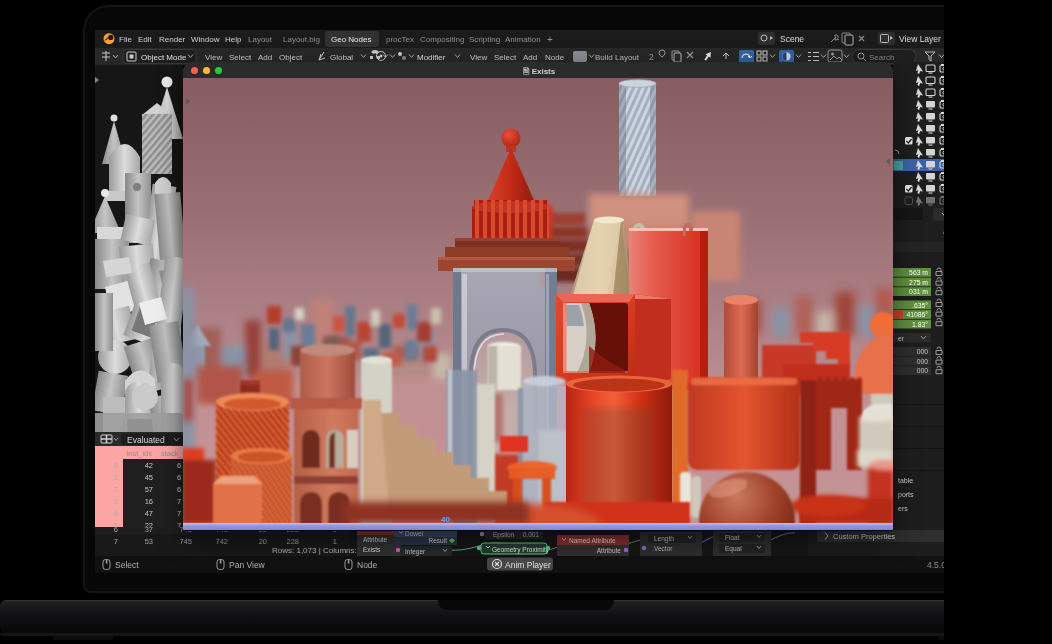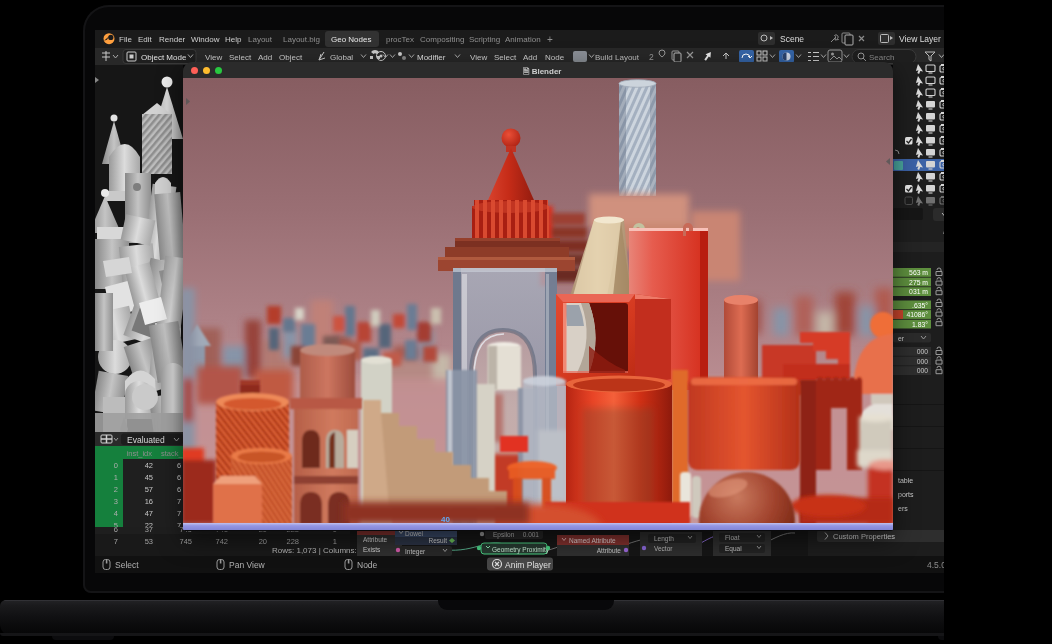--- a/index.html
+++ b/index.html
@@ -210,21 +210,21 @@
   <rect x="0" y="228" width="18" height="58" fill="url(#cg2)"></rect>
   <circle cx="50" cy="332" r="13" fill="#cacaca"></circle>
   <rect x="28" y="152" width="30" height="26" fill="url(#cg1)" transform="rotate(12 43 165)"></rect>
   <path d="M0,348 h88 v19 h-88 z" fill="#9e9e9e" opacity=".9"></path>
   <rect x="34" y="200" width="26" height="40" fill="url(#cg1)" transform="rotate(-15 47 220)"></rect>
   <path d="M44,238 l22,-6 6,22 -22,6 z" fill="#ededed"></path>
   <path d="M8,196 l26,-4 3,16 -26,4 z" fill="#d6d6d6"></path>
 </svg>
 </div>
 
-<div class="abs" style="left:95px;top:432px;width:88px;height:124px;background:#15803d;overflow:hidden" id="sheetL">
+<div class="abs" style="left:95px;top:432px;width:88px;height:124px;background:#fca5a5;overflow:hidden" id="sheetL">
 <svg width="88" height="124" viewBox="0 0 88 124">
   <rect width="88" height="14" fill="#2a2a2a"></rect>
   <g stroke="#d0d0d0" fill="none">
     <rect x="6" y="3" width="11" height="8" rx="1"></rect>
     <path d="M11.5,3 v8 M6,7 h11" stroke-width="1.5"></path>
   </g>
   <path d="M19,6 l2,2.5 2,-2.5" stroke="#999" fill="none"></path>
   <rect x="26" y="1.5" width="62" height="11.5" rx="3" fill="#1d1d1d"></rect>
   <text x="32" y="10.5" font-size="8.5" fill="#d8d8d8" font-family="Liberation Sans">Evaluated</text>
   <path d="M79,6 l2.5,3 2.5,-3" stroke="#999" fill="none"></path>
@@ -512,21 +512,21 @@
     <text x="832" y="12" fill="#8e8e8e">4.5.0</text>
   </g>
 </svg>
 </div>
 
 <div class="abs" style="left:183px;top:62px;width:710px;height:469px;border-radius:9px 9px 2px 2px;box-shadow:0 8px 24px rgba(0,0,0,.55);overflow:hidden" id="fwin">
   <div class="abs" style="left:0;top:0;width:710px;height:16px;background:#2b2b2b"></div>
   <div class="abs" style="left:8px;top:5px;width:7px;height:7px;border-radius:50%;background:#ff5f57"></div>
   <div class="abs" style="left:20px;top:5px;width:7px;height:7px;border-radius:50%;background:#febc2e"></div>
   <div class="abs" style="left:32px;top:5px;width:7px;height:7px;border-radius:50%;background:#28c840"></div>
-  <div class="abs" style="left:340px;top:3px;color:#cfcfcf;font-size:8px;font-weight:bold">🗎 Blender</div>
+  <div class="abs" style="left:340px;top:3px;color:#cfcfcf;font-size:8px;font-weight:bold">🗎 Exists</div>
   <div class="abs" style="left:0;top:16px;width:710px;height:446px" id="renderhost">
   <svg width="710" height="446" viewBox="0 0 710 446">
   <defs>
     <linearGradient id="sky" x1="0" y1="0" x2="0" y2="1">
       <stop offset="0" stop-color="#875d61"></stop>
               <stop offset=".3" stop-color="#9a6f74"></stop>
       <stop offset=".55" stop-color="#ae8287"></stop>
               <stop offset=".78" stop-color="#c29599"></stop>
       <stop offset="1" stop-color="#cba1a4"></stop>
     </linearGradient>

